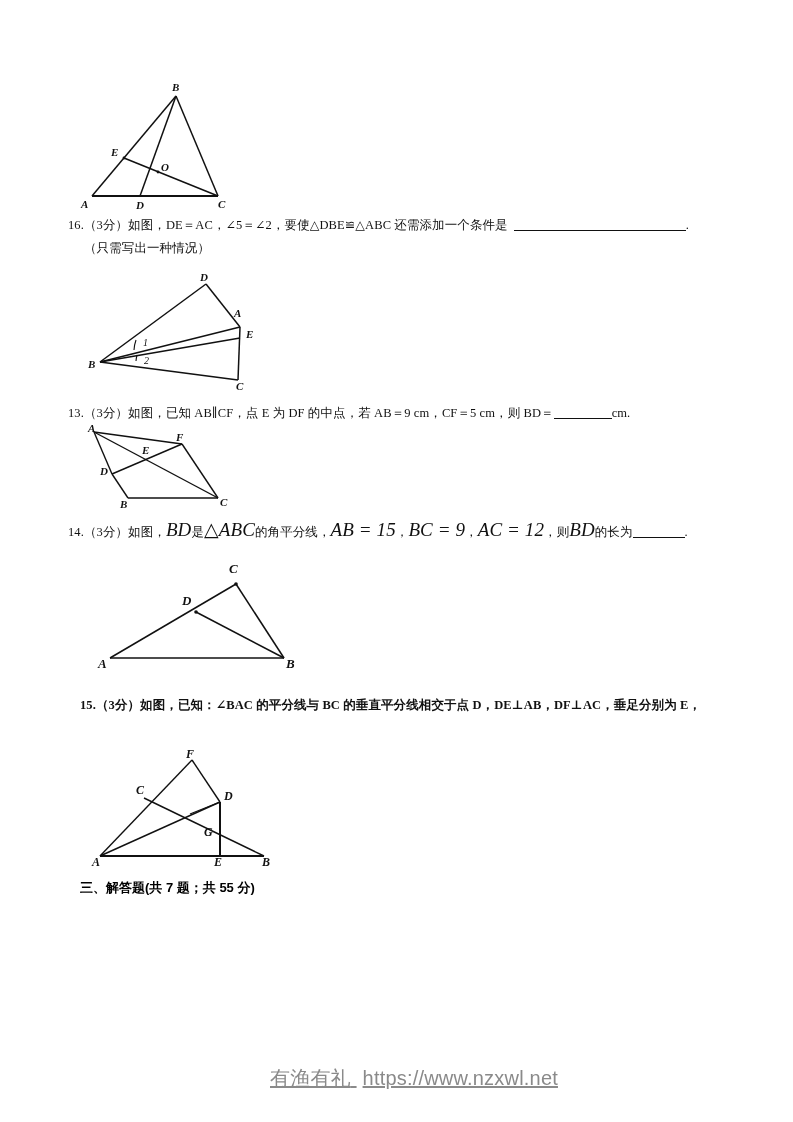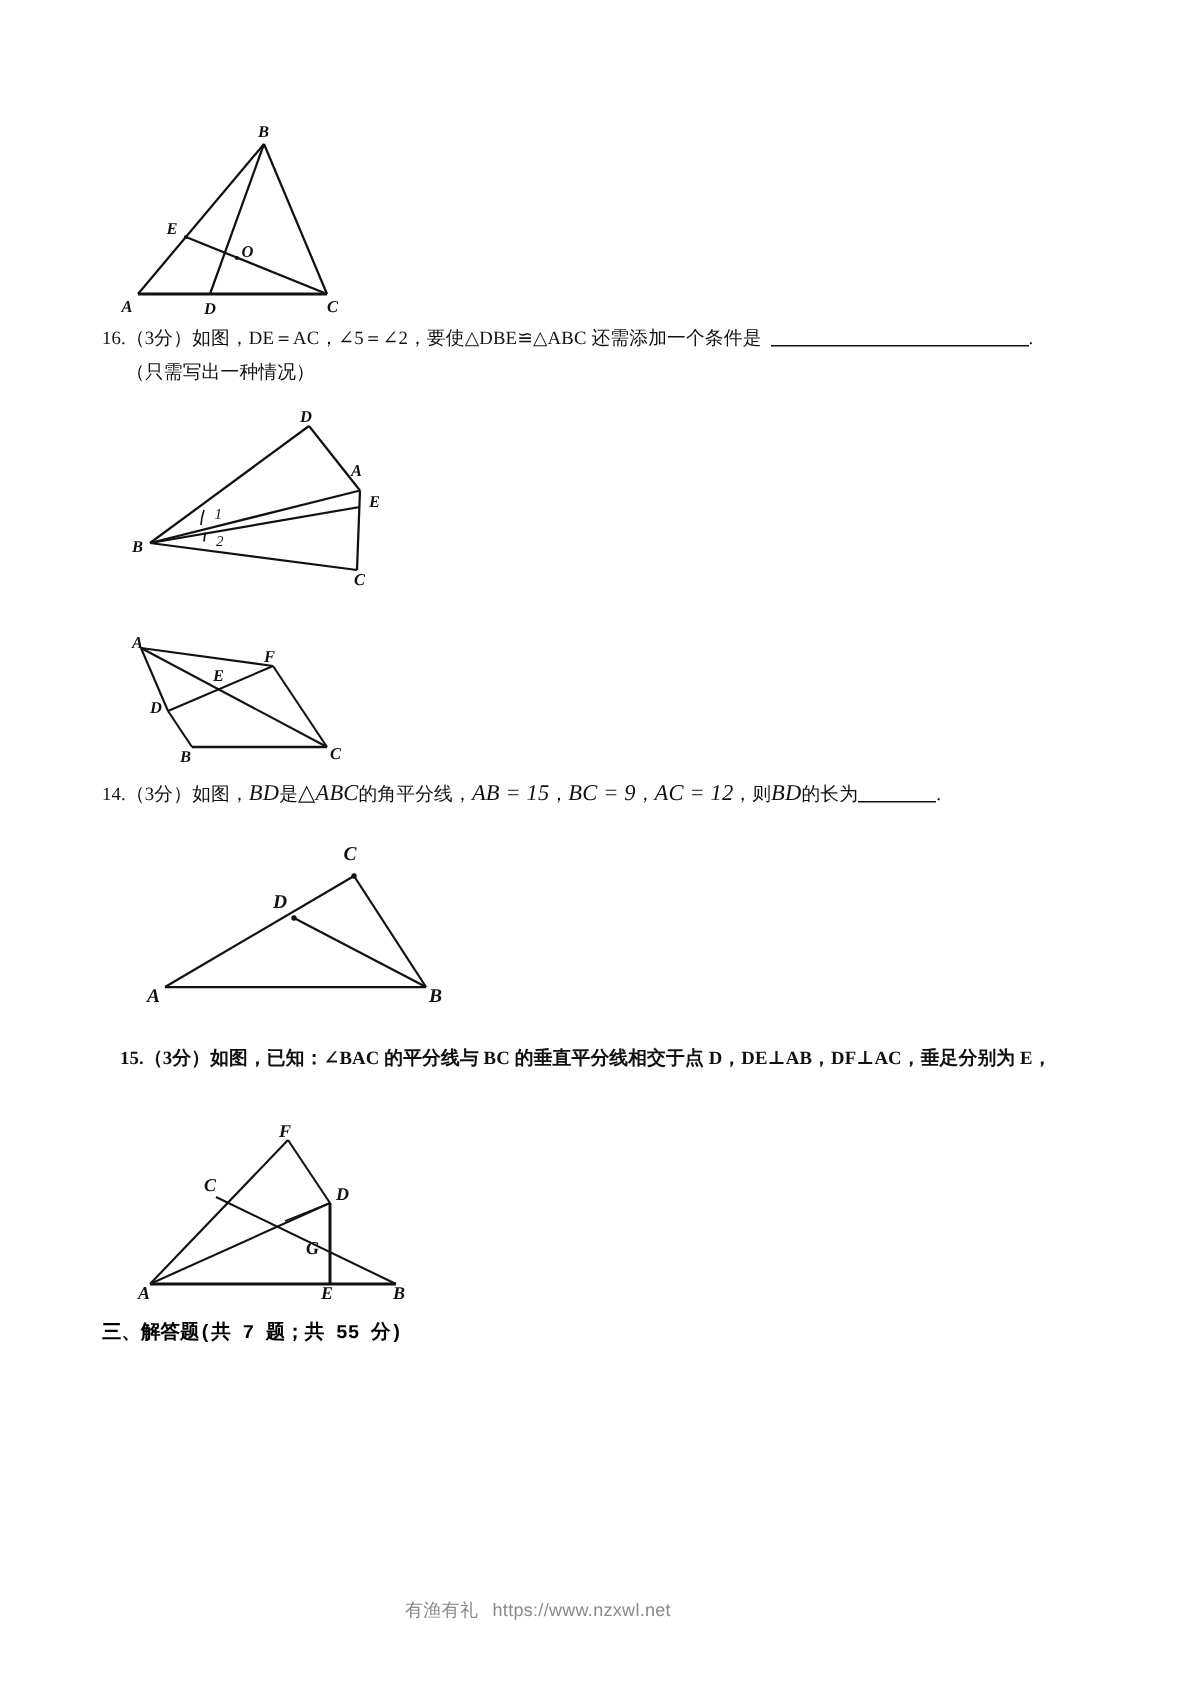--- a/index.html
+++ b/index.html
@@ -28,21 +28,21 @@
     font-family: "Liberation Serif", "DejaVu Serif", serif;
     font-size: 12.5px;
     line-height: 17px;
     color: #111111;
     white-space: nowrap;
     letter-spacing: 0.1px;
   }
   .mathit {
     font-family: "Liberation Serif", "DejaVu Serif", serif;
     font-style: italic;
-    font-size: 15px;
+    font-size: 19px;
   }
   .blank {
     display: inline-block;
     border-bottom: 1.2px solid #111;
     vertical-align: -2px;
   }
 
   
   .section-head {
     position: absolute;
@@ -67,24 +67,25 @@
     font-family: "Liberation Serif", "DejaVu Serif", serif;
     font-style: italic;
     font-size: 10px;
     fill: #111;
   }
 
   
   .watermark {
     position: absolute;
     font-family: "Liberation Sans", "DejaVu Sans", sans-serif;
-    font-size: 12px;
+    font-size: 20px;
     color: #8a8a8a;
     white-space: nowrap;
     letter-spacing: 0.2px;
+    text-decoration: underline;
   }
 </style>
 </head>
 <body>
 
 <div class="page">
 
   <div class="figure" style="left:70px; top:78px;">
     <svg width="190" height="135" viewBox="0 0 190 135">
 
@@ -129,20 +130,23 @@
       <text class="fig-label" x="112" y="9">D</text>
       <text class="fig-label" x="146" y="45">A</text>
       <text class="fig-label" x="158" y="66">E</text>
       <text class="fig-label" x="0" y="96">B</text>
       <text class="fig-label" x="148" y="118">C</text>
       <text class="fig-num" x="55" y="74">1</text>
       <text class="fig-num" x="56" y="92">2</text>
     </svg>
   </div>
 
+  <div class="qline" style="left:68px; top:405px;">
+    <span>13.</span><span>（3分）</span><span>如图，已知 AB∥CF，点 E 为 DF 的中点，若 AB＝9 cm，CF＝5 cm，则 BD＝</span><span class="blank" style="width:58px;"></span><span>cm.</span>
+  </div>
 
   <div class="figure" style="left:86px; top:426px;">
     <svg width="160" height="82" viewBox="0 0 160 82">
 
       <line x1="8" y1="6" x2="26" y2="48" stroke="#111" stroke-width="1.4"></line>
       <line x1="26" y1="48" x2="42" y2="72" stroke="#111" stroke-width="1.4"></line>
       <line x1="42" y1="72" x2="132" y2="72" stroke="#111" stroke-width="1.6"></line>
       <line x1="132" y1="72" x2="96" y2="18" stroke="#111" stroke-width="1.4"></line>
 
       <line x1="8" y1="6" x2="96" y2="18" stroke="#111" stroke-width="1.4"></line>
@@ -200,21 +204,21 @@
       <text class="fig-label" x="94" y="10" style="font-size:12px">F</text>
       <text class="fig-label" x="44" y="46" style="font-size:12px">C</text>
       <text class="fig-label" x="132" y="52" style="font-size:12px">D</text>
       <text class="fig-label" x="112" y="88" style="font-size:12px">G</text>
       <text class="fig-label" x="0" y="118" style="font-size:12px">A</text>
       <text class="fig-label" x="122" y="118" style="font-size:12px">E</text>
       <text class="fig-label" x="170" y="118" style="font-size:12px">B</text>
     </svg>
   </div>
 
-  <div class="section-head" style="left:68px; top:879px;font-family:Liberation Mono, monospace;">
+  <div class="section-head" style="left:80px; top:879px;">
     <span>三、解答题(共 7 题；共 55 分)</span>
   </div>
 
 
   <div class="watermark" style="left:270px; top:1065px;">
     <span>有渔有礼</span>
     <span style="margin-left:6px;">https://www.nzxwl.net</span>
   </div>
 
 </div>

